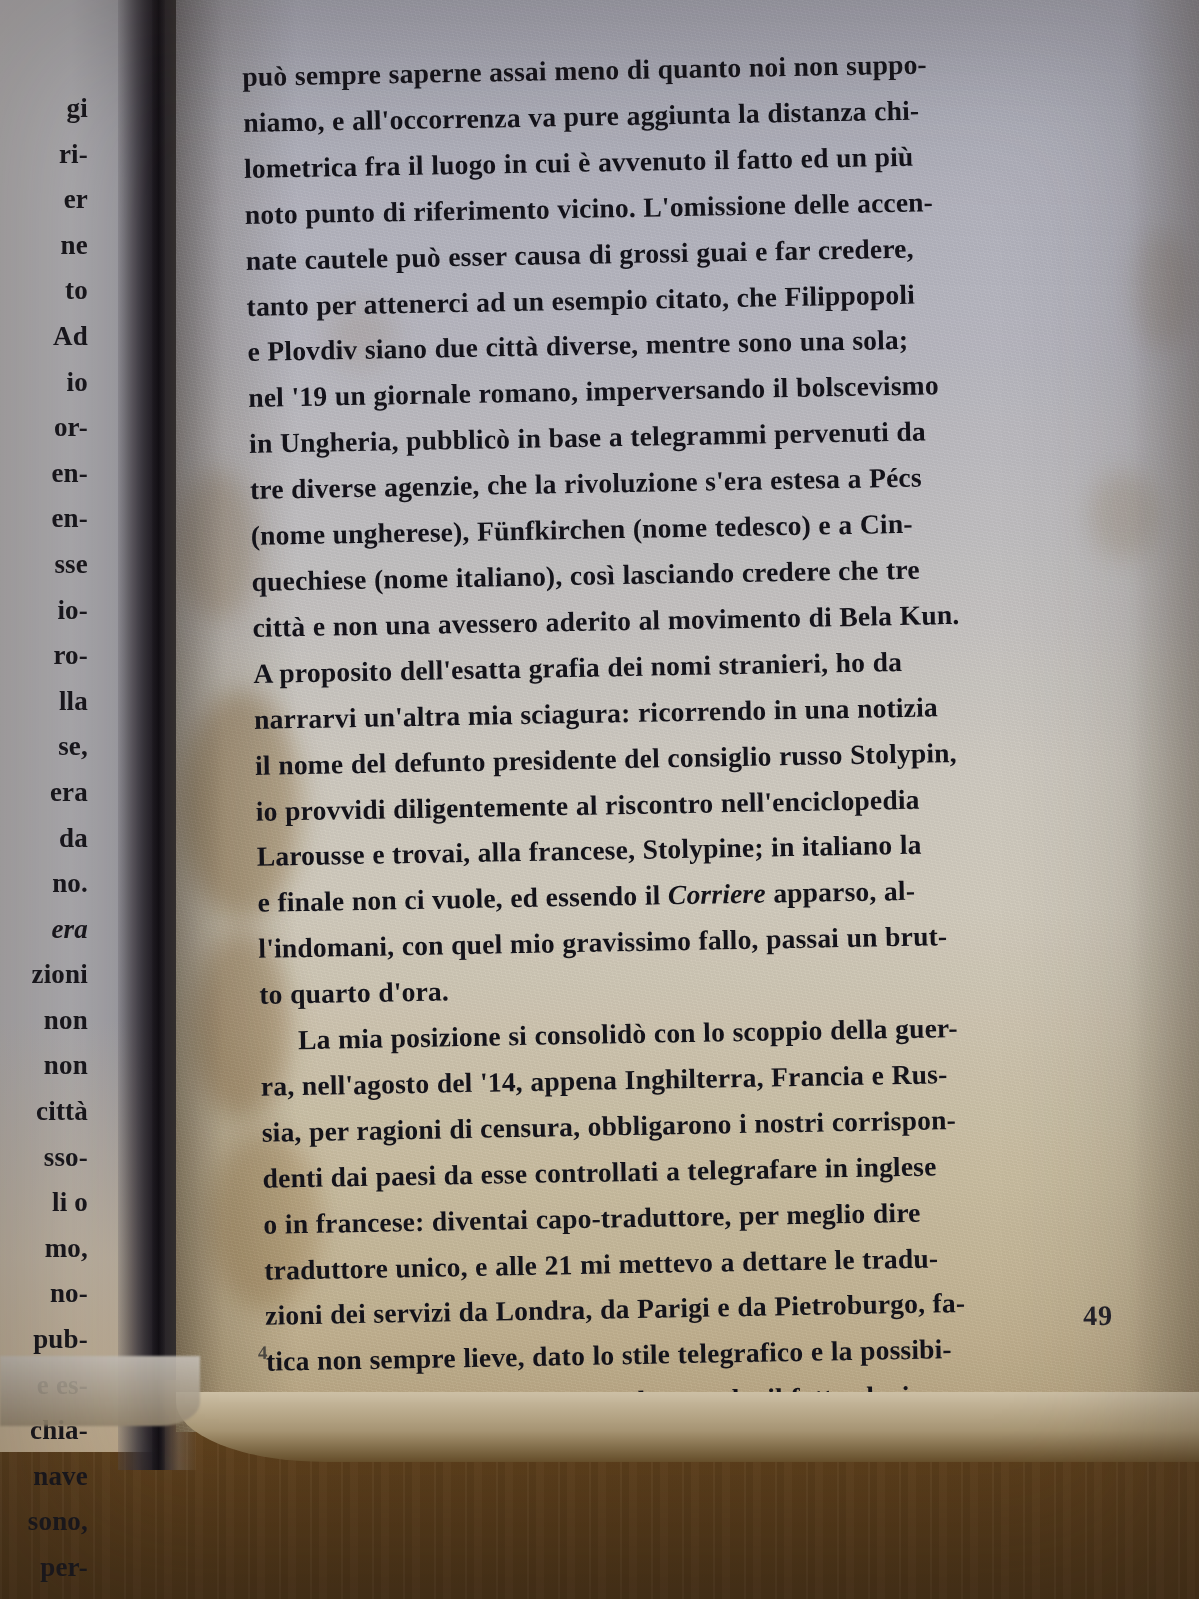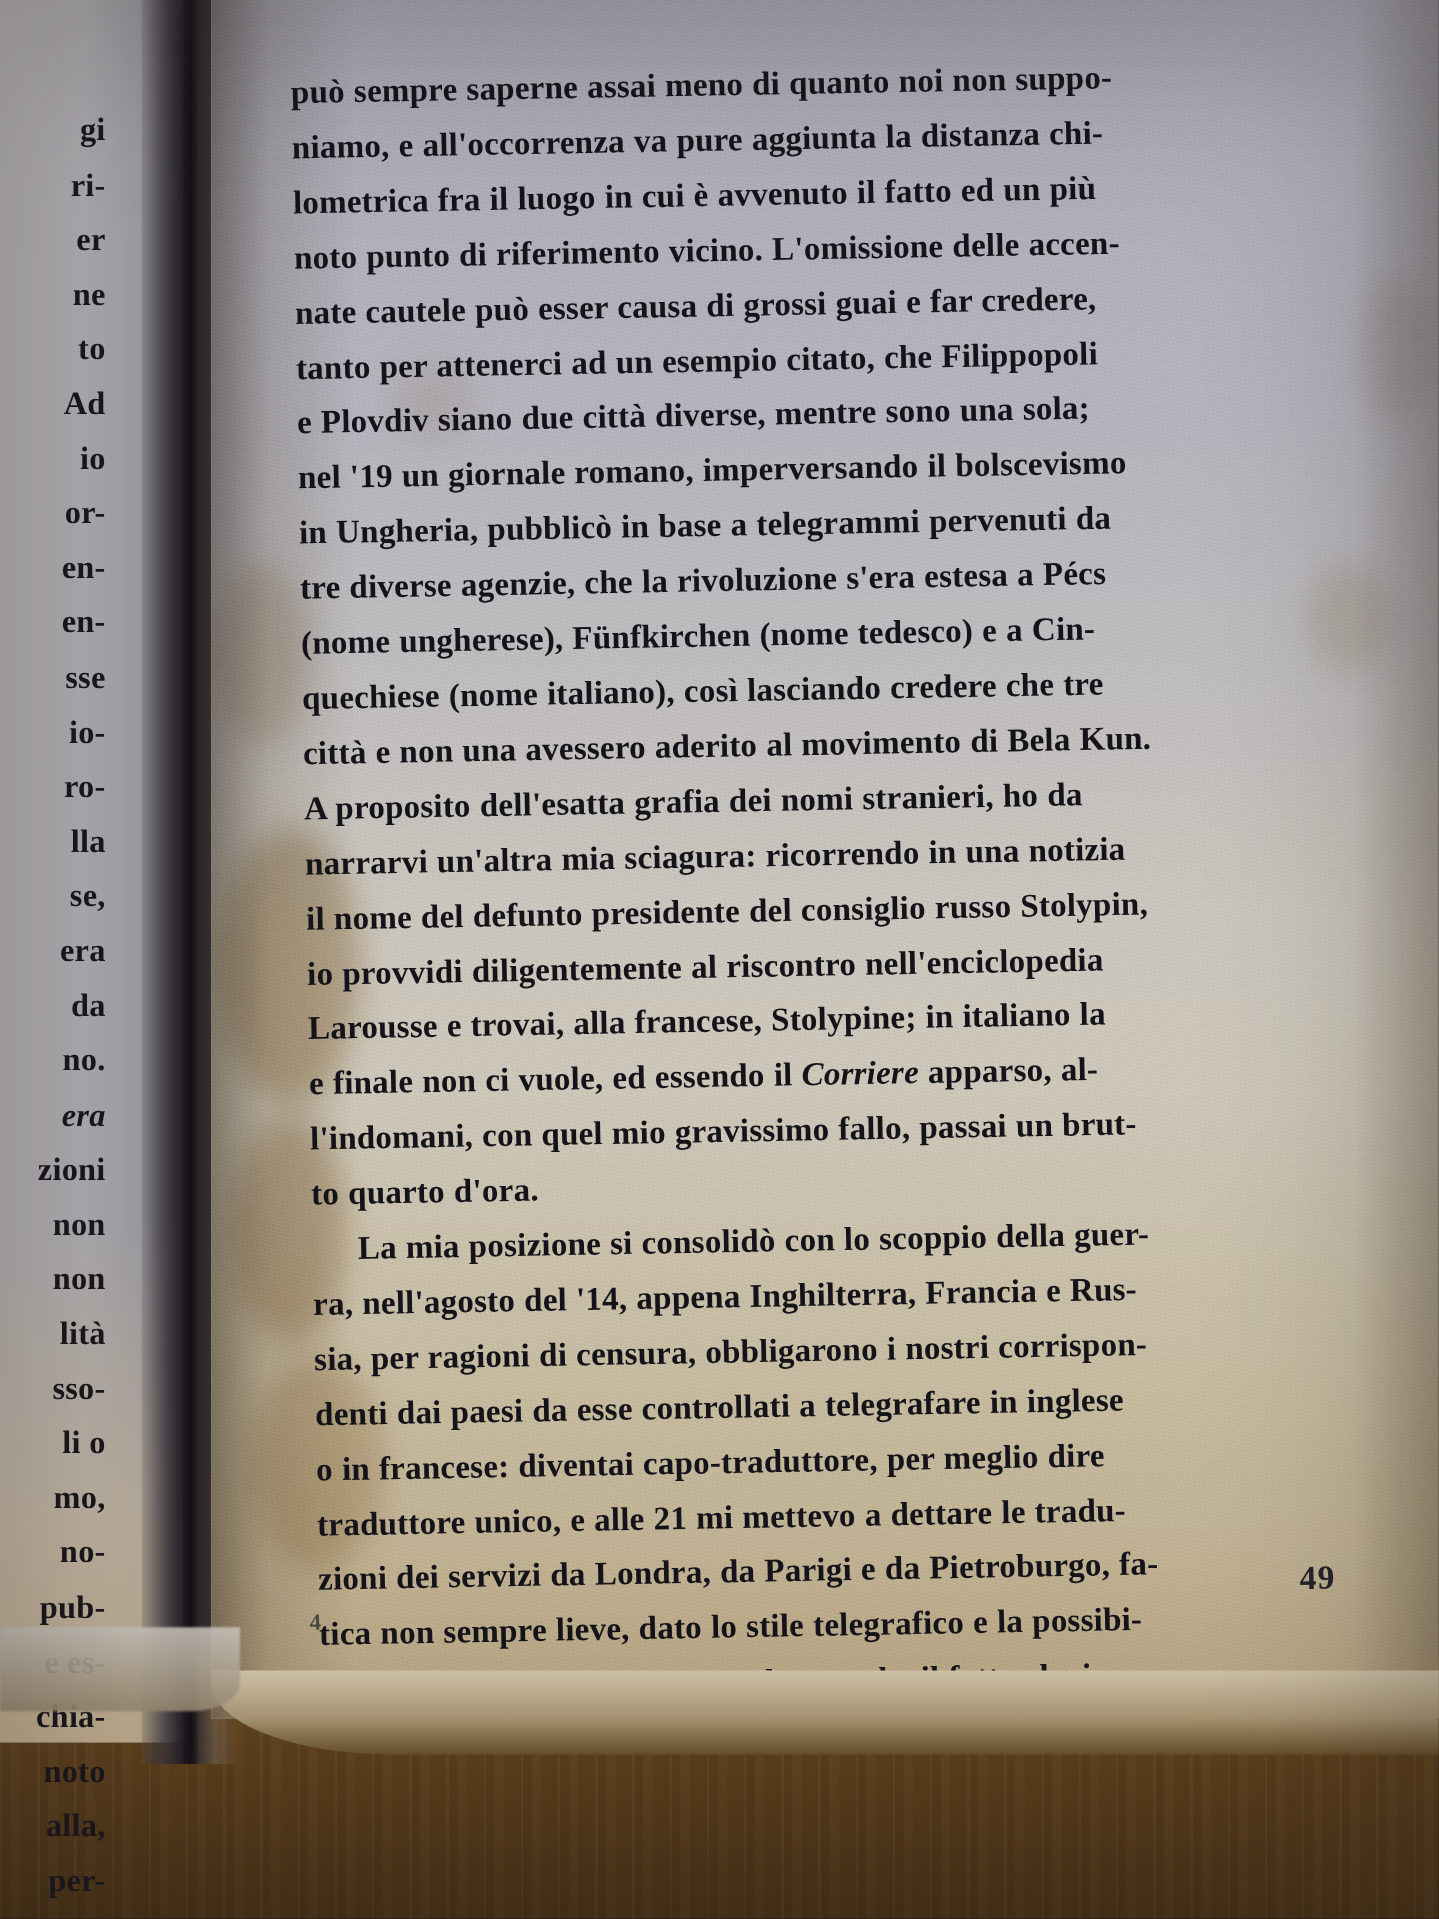--- a/index.html
+++ b/index.html
@@ -189,30 +189,30 @@
       <div>ro-</div>
       <div>lla</div>
       <div>se,</div>
       <div>era</div>
       <div>da</div>
       <div>no.</div>
       <div class="it">era</div>
       <div>zioni</div>
       <div>non</div>
       <div>non</div>
-      <div>lità</div>
+      <div>città</div>
       <div>sso-</div>
       <div>li o</div>
       <div>mo,</div>
       <div>no-</div>
       <div>pub-</div>
       <div>e es-</div>
       <div>chia-</div>
-      <div>noto</div>
-      <div>alla,</div>
+      <div>nave</div>
+      <div>sono,</div>
       <div>per-</div>
       <div>della</div>
 
     </div>
     <div class="verso-edge"></div>
   </div>
 
   <div class="gutter"></div>
   <div class="gutter-core"></div>
 

